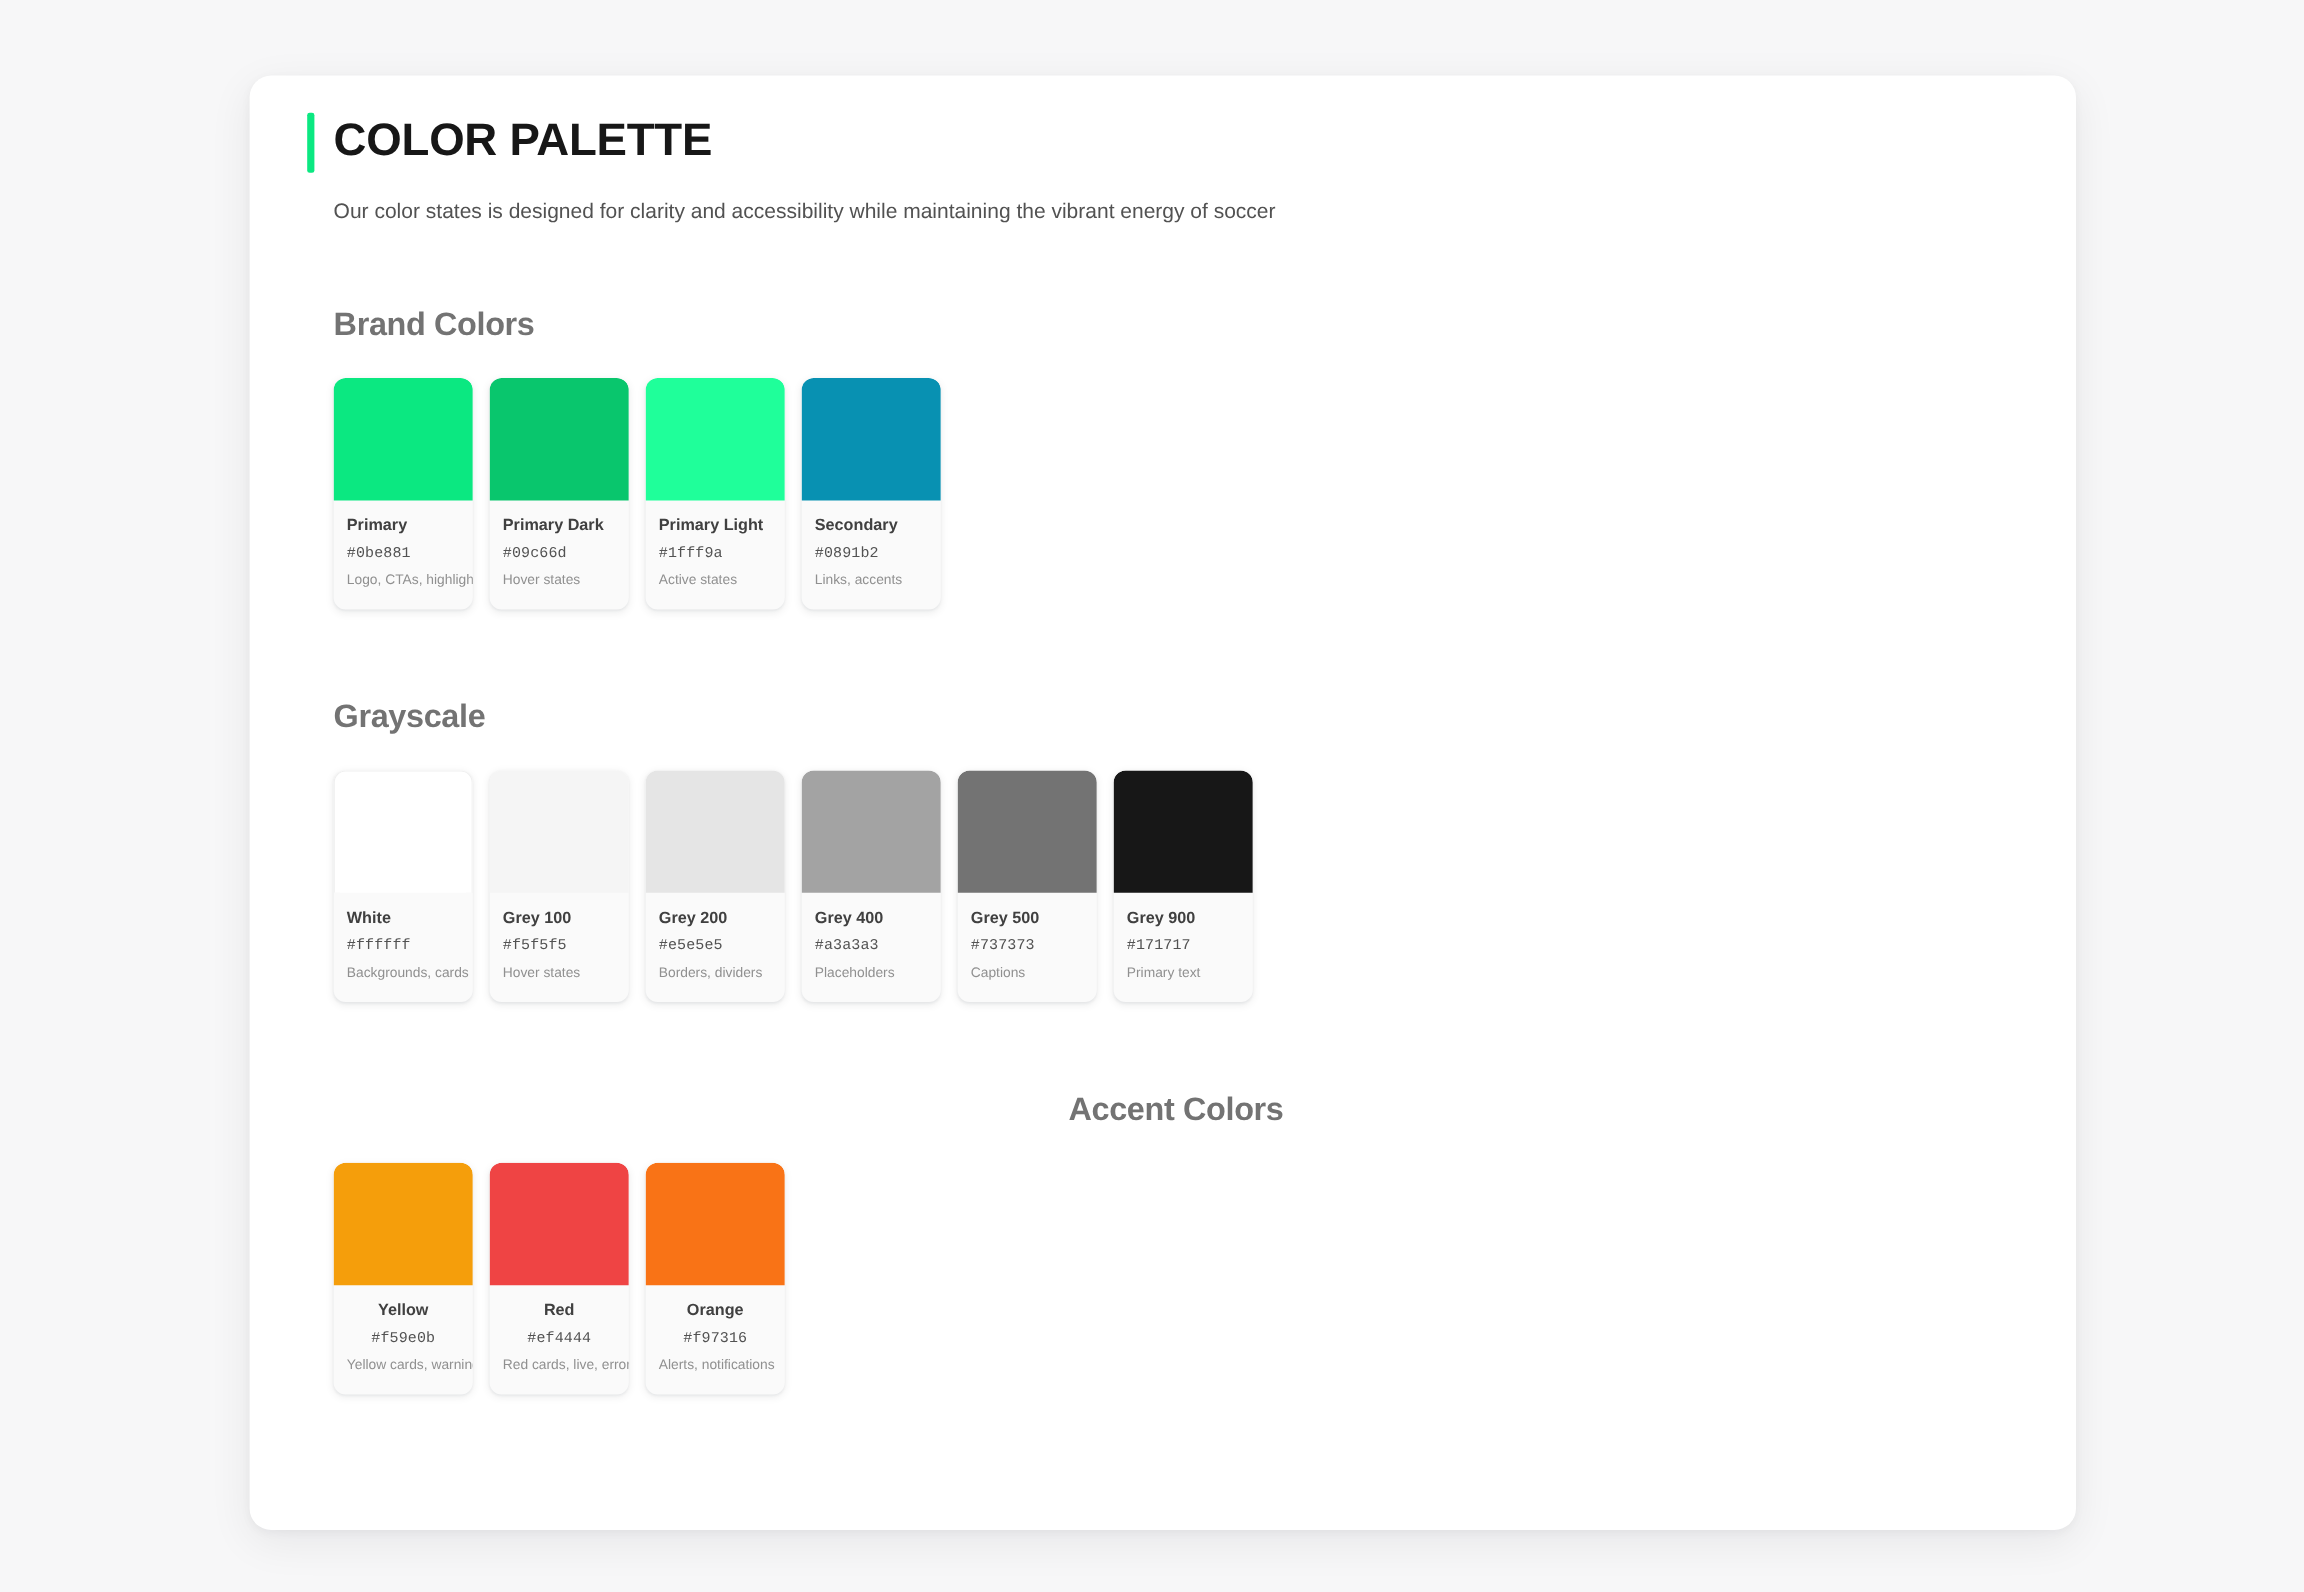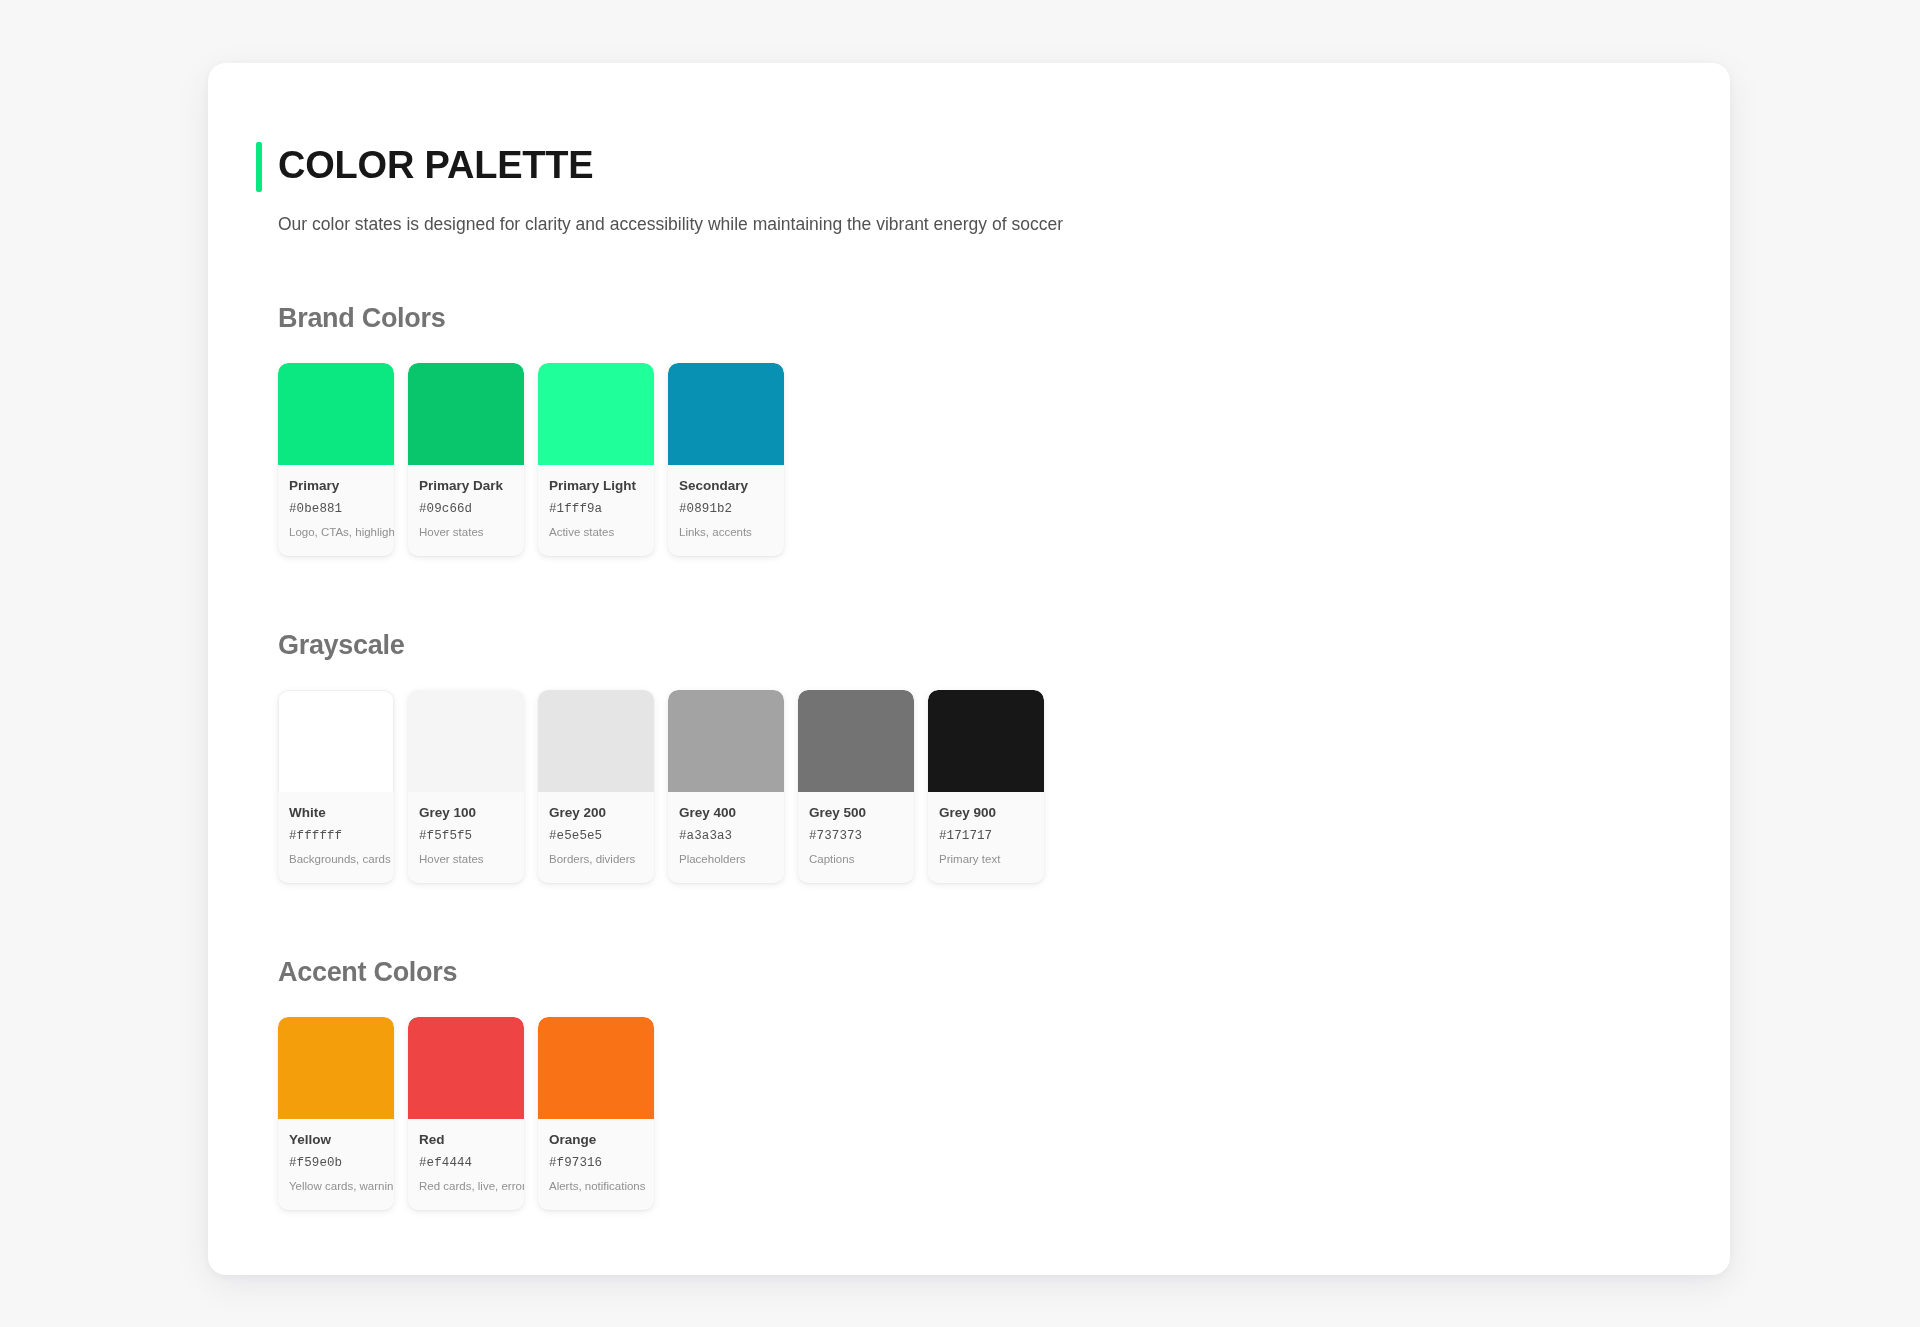--- a/index.html
+++ b/index.html
@@ -23,21 +23,21 @@
   .panel {
     position: absolute;
     left: 208px;
     top: 63px;
     width: 1522px;
     height: 1212px;
     background: #ffffff;
     border-radius: 18px;
     box-shadow: 0 10px 36px rgba(15, 20, 30, 0.07),
                 0 2px 8px rgba(15, 20, 30, 0.04);
-    padding: 76px 48px 48px 48px;
+    padding: 28px 48px 48px 48px;
     overflow: hidden;
   }
 
   
   .page-header {
     position: relative;
     padding-left: 22px;
     margin-bottom: 10px;
   }
 
@@ -67,21 +67,21 @@
     font-size: 17.5px;
     line-height: 26px;
     color: #525252;
     font-weight: 400;
   }
 
   
   .section { padding-left: 22px; }
   .section-brand     { margin-top: 64px; }
   .section-grayscale { margin-top: 72px; }
-  .section-accent    { margin-top: 72px; }
+  .section-accent    { margin-top: 72px; text-align: center; }
 
   .section-heading {
     font-size: 27px;
     line-height: 34px;
     font-weight: 700;
     color: #737373;
     letter-spacing: -0.3px;
   }
 
   .swatch-row {

